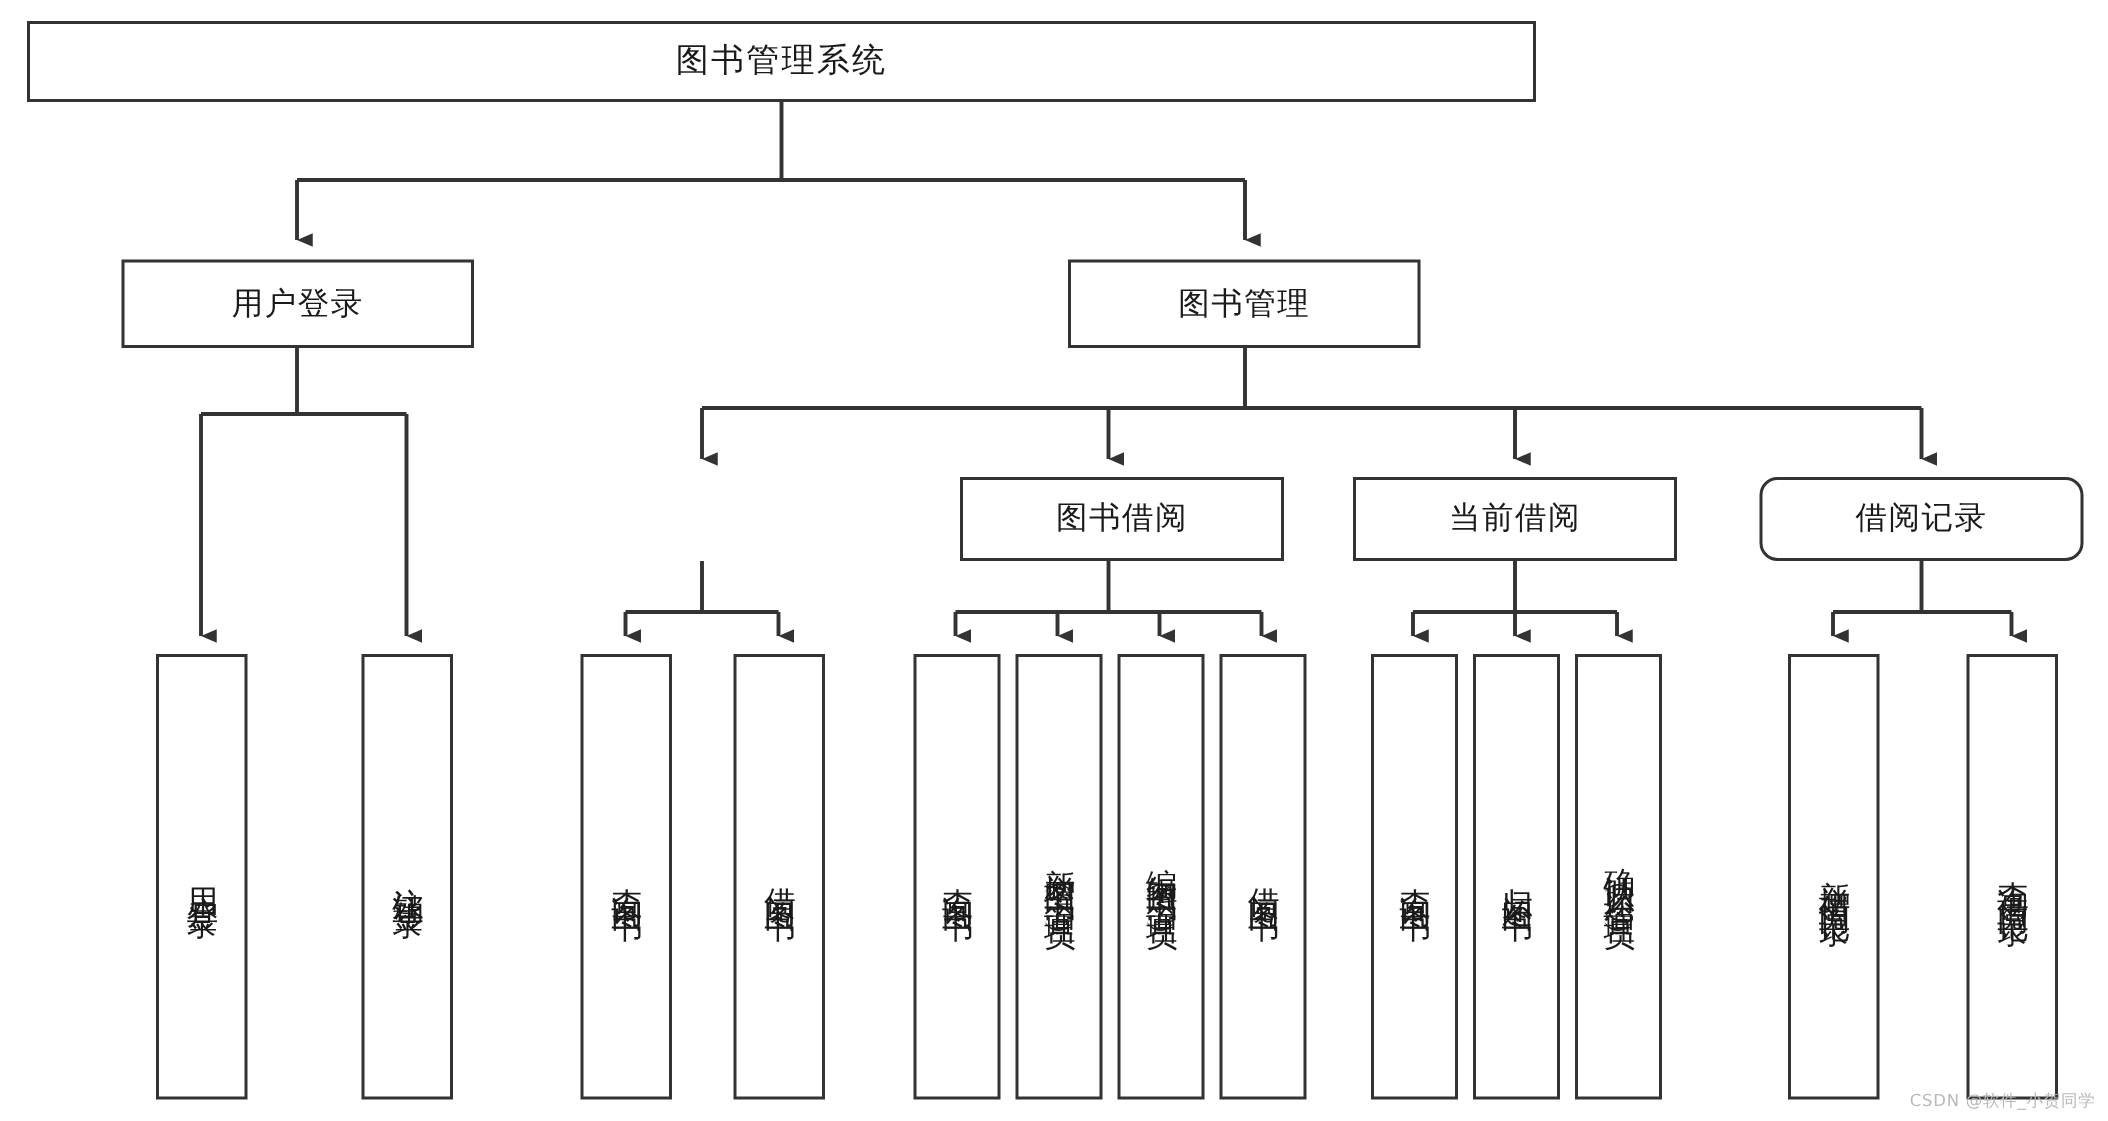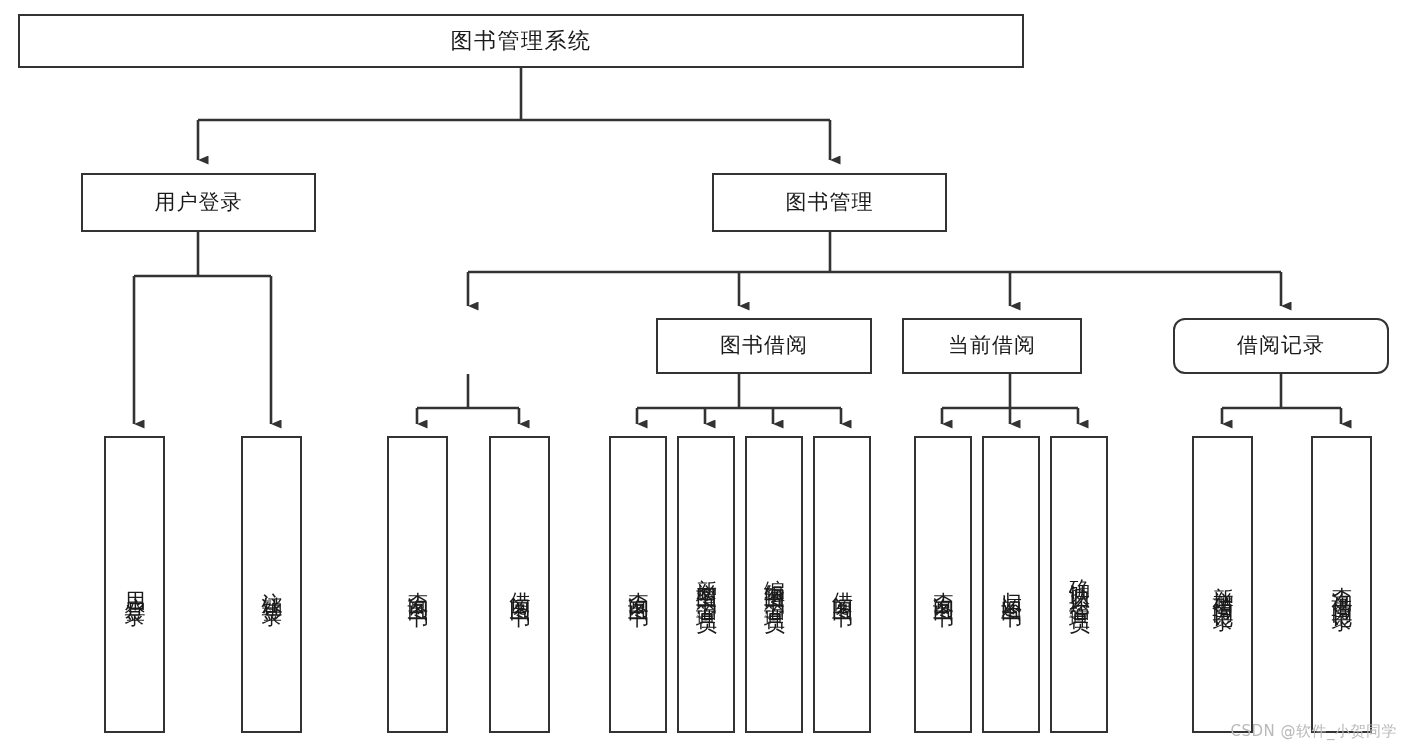--- a/index.html
+++ b/index.html
@@ -55,21 +55,21 @@
     white-space: nowrap;
   }
   .title-node .label {
     font-size: 22px;
     letter-spacing: 1.5px;
   }
   .watermark {
     position: absolute;
     right: 8px;
     bottom: 6px;
-    font-size: 15px;
+    font-size: 11px;
     color: #b9b9b9;
     letter-spacing: 0.5px;
     white-space: nowrap;
     user-select: none;
   }
 </style>
 </head>
 <body>
 
 <div id="canvas">
@@ -131,25 +131,25 @@
 
   <div class="node node-h" style="left:81px; top:173px; width:235px; height:59px;">
     <span class="label">用户登录</span>
   </div>
 
   <div class="node node-h" style="left:712px; top:173px; width:235px; height:59px;">
     <span class="label">图书管理</span>
   </div>
 
 
-  <div class="node node-h" style="left:656px; top:318px; width:216px; height:56px;">
+  <div class="node node-h" style="left:640px; top:318px; width:216px; height:56px;">
     <span class="label">图书借阅</span>
   </div>
 
-  <div class="node node-h" style="left:902px; top:318px; width:180px; height:56px;">
+  <div class="node node-h" style="left:902px; top:318px; width:216px; height:56px;">
     <span class="label">当前借阅</span>
   </div>
 
   <div class="node node-h" style="left:1173px; top:318px; width:216px; height:56px;border-radius:12px;">
     <span class="label">借阅记录</span>
   </div>
 
   <div class="node node-v" style="left:104px; top:436px; width:61px; height:297px;">
     <span class="label">用户登录</span>
   </div>

